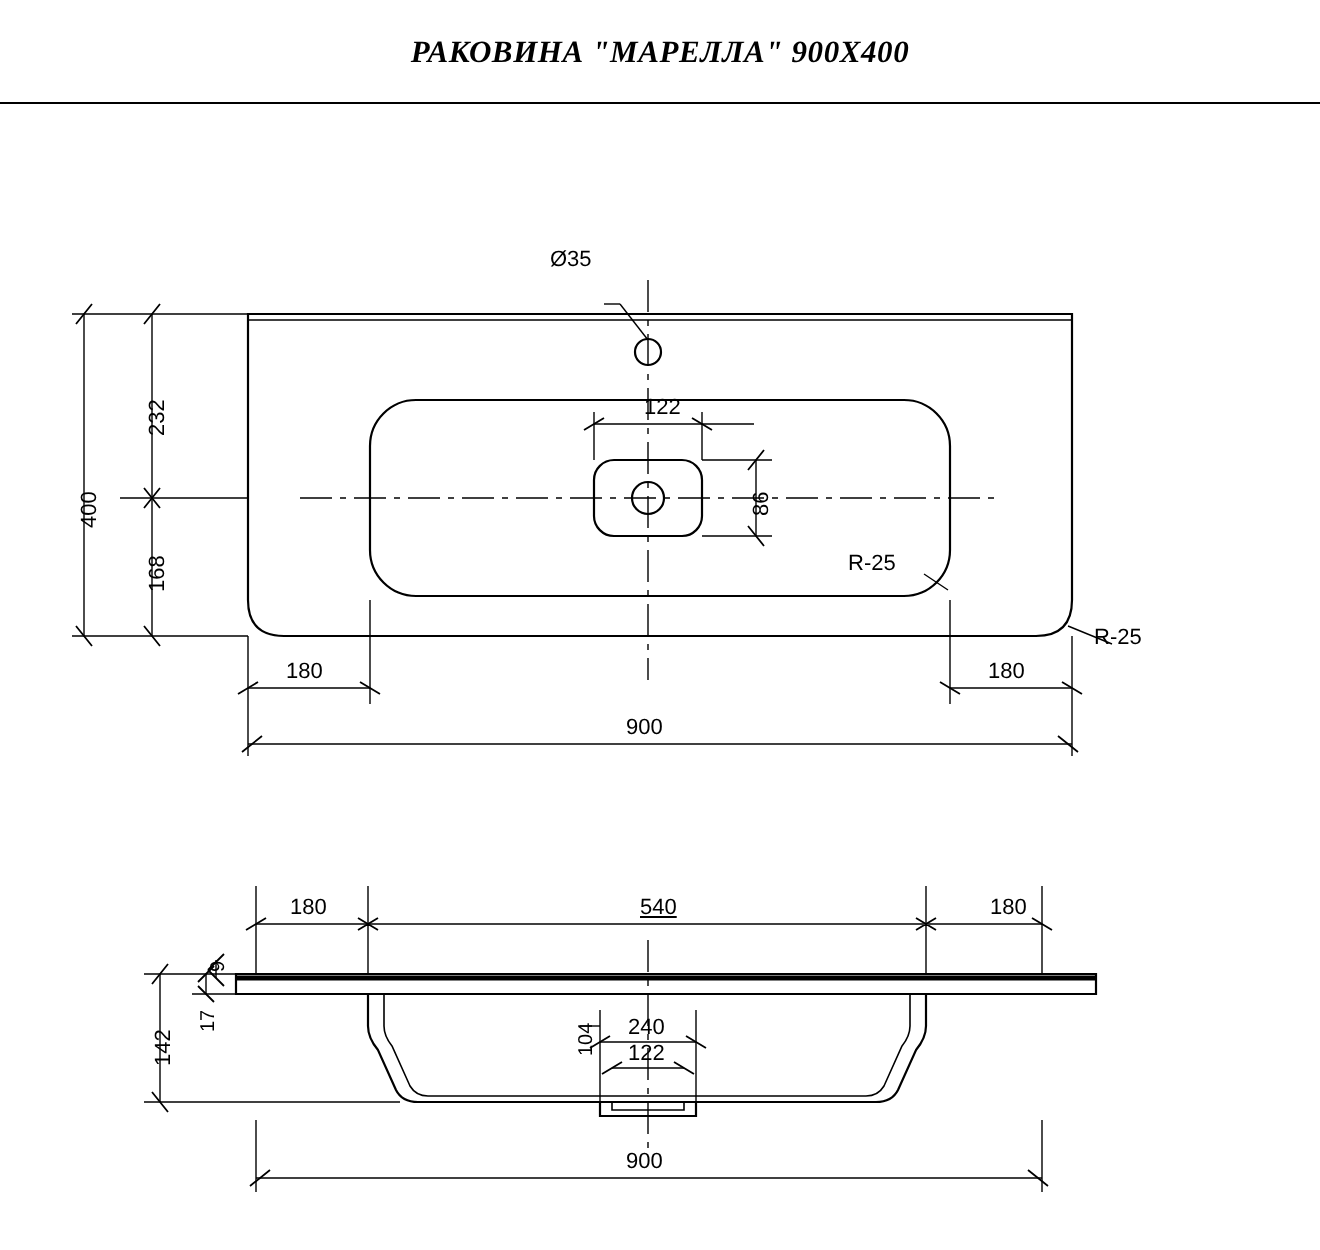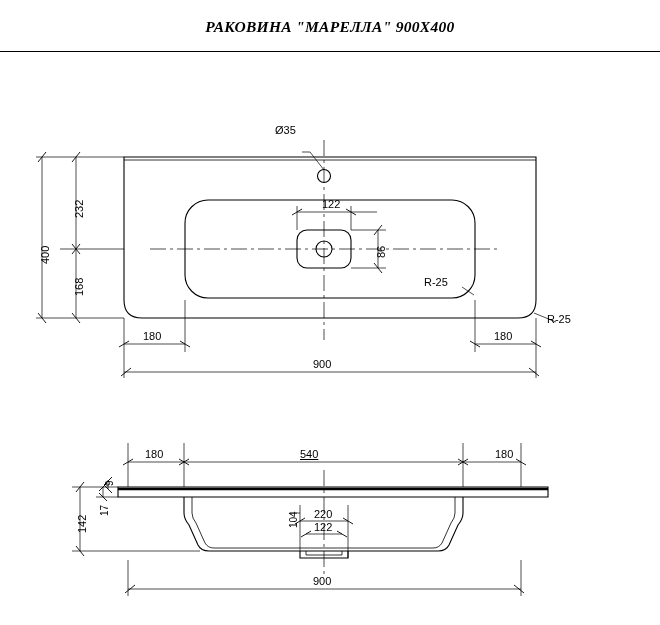--- a/index.html
+++ b/index.html
@@ -203,26 +203,26 @@
   <div class="lbl" style="left:313px; top:358px;">900</div>
 
   <div class="lbl" style="left:275px; top:124px;">Ø35</div>
   <div class="lbl" style="left:322px; top:198px;">122</div>
   <div class="lbl rot" style="left:375px; top:258px;">86</div>
 
   <div class="lbl" style="left:424px; top:276px;">R-25</div>
   <div class="lbl" style="left:547px; top:313px;">R-25</div>
 
   <div class="lbl" style="left:145px; top:448px;">180</div>
-  <div class="lbl" style="left:300px; top:448px;text-decoration:underline;">540</div>
+  <div class="lbl" style="left:320px; top:448px;text-decoration:underline;">540</div>
   <div class="lbl" style="left:495px; top:448px;">180</div>
 
   <div class="lbl rot" style="left:76px; top:533px;">142</div>
   <div class="lbl rot" style="left:99px; top:516px; font-size:10px;">17</div>
   <div class="lbl rot" style="left:104px; top:486px; font-size:10px;">9</div>
 
   <div class="lbl rot" style="left:288px; top:528px; font-size:10px;">104</div>
-  <div class="lbl" style="left:314px; top:508px;">220</div>
+  <div class="lbl" style="left:314px; top:508px;">240</div>
   <div class="lbl" style="left:314px; top:521px;">122</div>
 
   <div class="lbl" style="left:313px; top:575px;">900</div>
 
 </div>
 
 </body></html>

